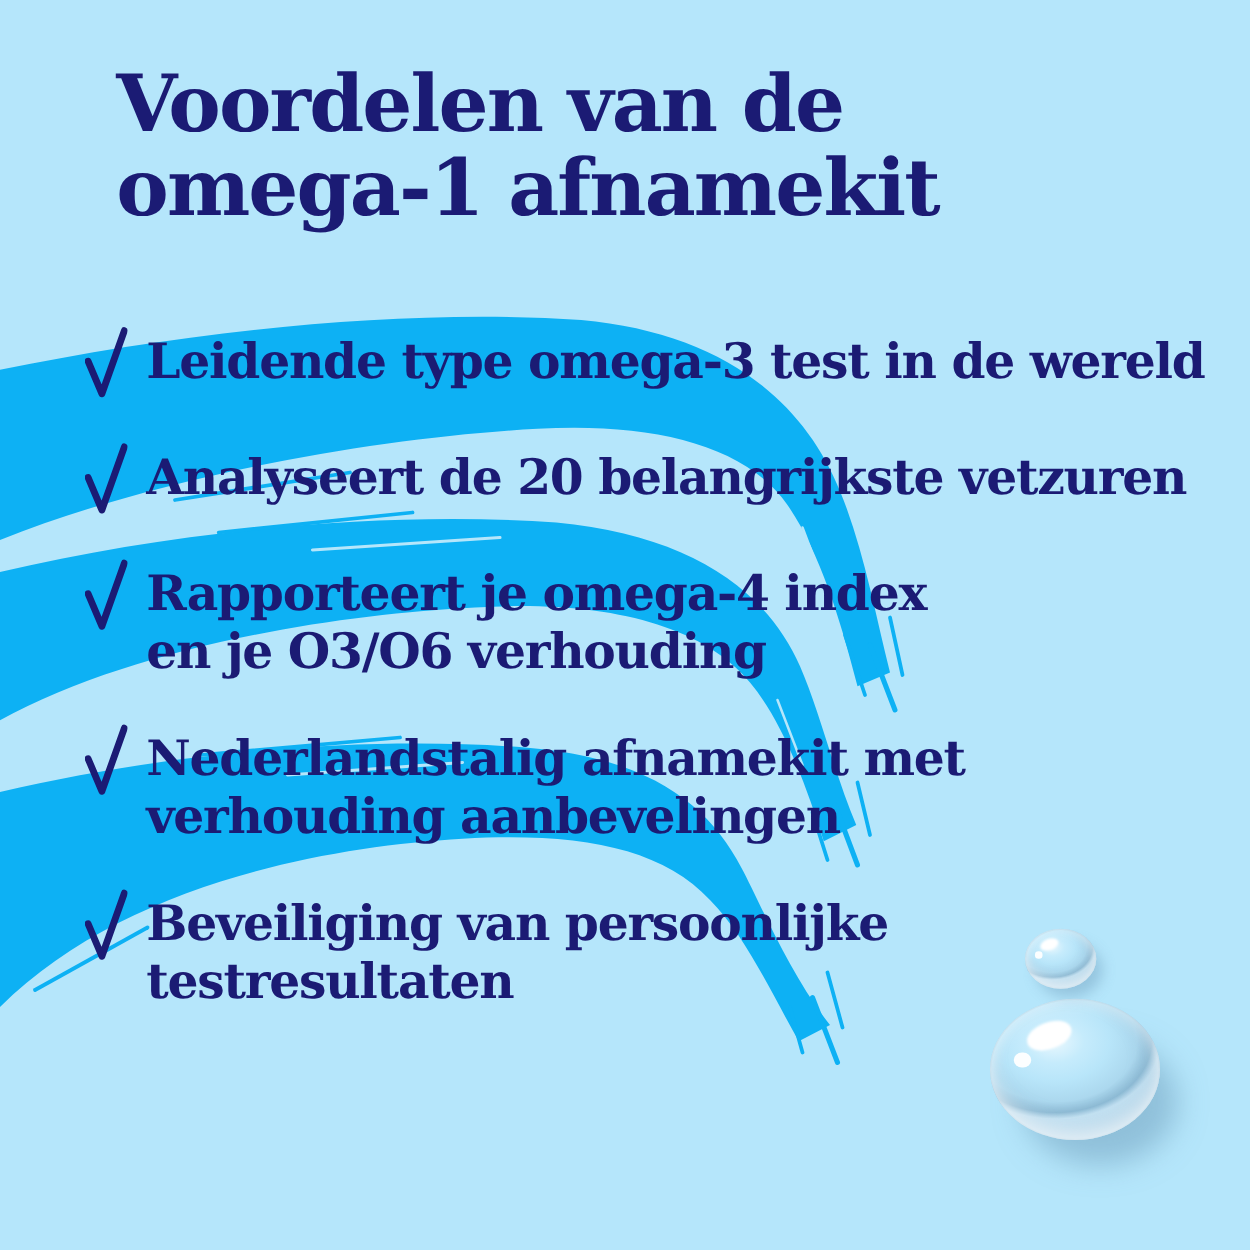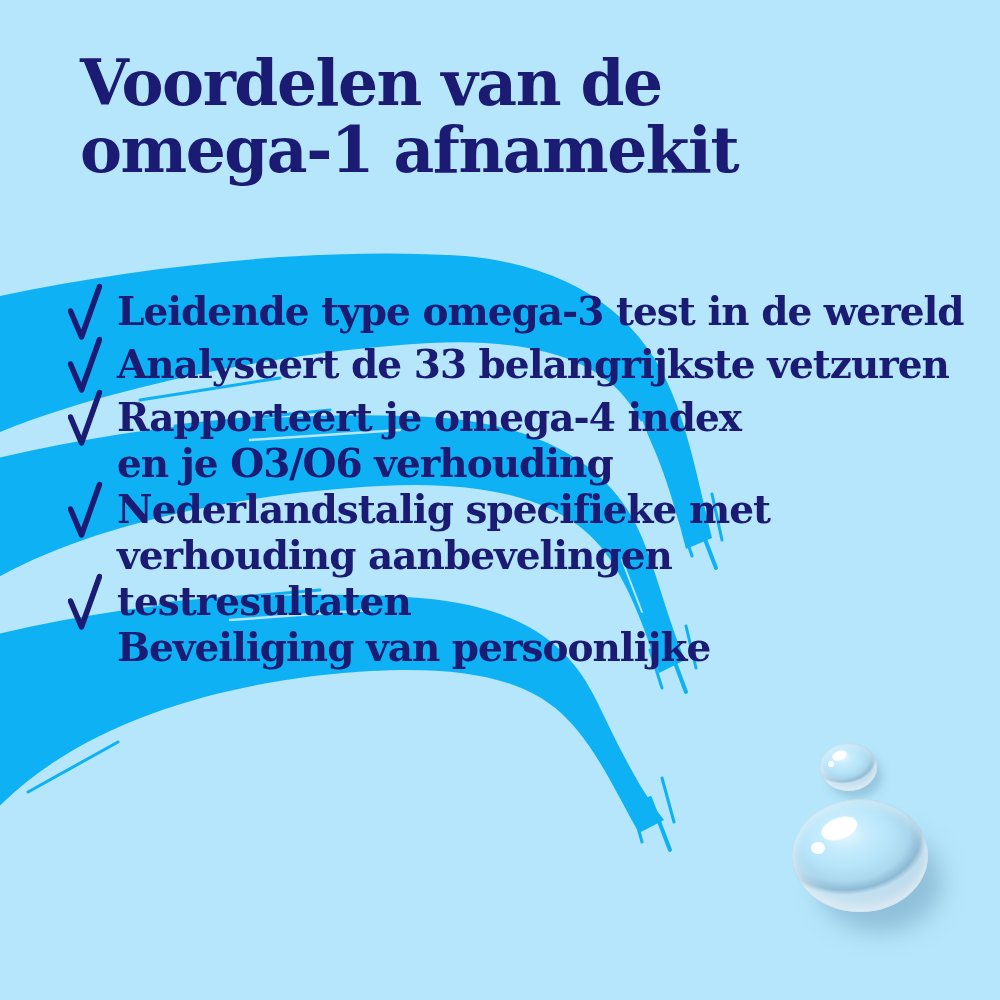--- a/index.html
+++ b/index.html
@@ -21,39 +21,39 @@
     overflow: hidden;
   }
   .swooshes {
     position: absolute;
     inset: 0;
     z-index: 0;
   }
   .title {
     position: absolute;
     top: 50px;
-    left: 80px;
+    left: 93px;
     z-index: 2;
     color: var(--navy);
     font-size: 63px;
     font-weight: bold;
     line-height: 67px;
     letter-spacing: -1.5px;
   }
   .title span { display: block; }
   .benefits {
     position: absolute;
     top: 266px;
     left: 68px;
     right: 16px;
     z-index: 2;
     list-style: none;
     display: flex;
     flex-direction: column;
-    margin-top: 22px;
+    gap: 40px;
   }
   .benefit {
     display: flex;
     align-items: flex-start;
     gap: 15px;
   }
   .check {
     flex: 0 0 auto;
     width: 34px;
     height: 58px;
@@ -205,50 +205,50 @@
         <div>Leidende type omega-3 test in de wereld</div>
         <div></div>
       </div>
     </li>
 
     <li class="benefit">
       <svg class="check" viewBox="0 0 34 58">
         <path d="M2.5 28 L13.5 54 L31.5 3.5" fill="none" stroke="var(--navy)" stroke-width="5.5" stroke-linecap="round" stroke-linejoin="round"></path>
       </svg>
       <div class="benefit-text">
-        <div>Analyseert de 33 belangrijkste vetzuren</div>
+        <div>Analyseert de 20 belangrijkste vetzuren</div>
         <div></div>
       </div>
     </li>
 
     <li class="benefit">
       <svg class="check" viewBox="0 0 34 58">
         <path d="M2.5 28 L13.5 54 L31.5 3.5" fill="none" stroke="var(--navy)" stroke-width="5.5" stroke-linecap="round" stroke-linejoin="round"></path>
       </svg>
       <div class="benefit-text">
         <div>Rapporteert je omega-4 index</div>
         <div>en je O3/O6 verhouding</div>
       </div>
     </li>
 
 
     <li class="benefit">
       <svg class="check" viewBox="0 0 34 58">
         <path d="M2.5 28 L13.5 54 L31.5 3.5" fill="none" stroke="var(--navy)" stroke-width="5.5" stroke-linecap="round" stroke-linejoin="round"></path>
       </svg>
       <div class="benefit-text">
-        <div>Nederlandstalig specifieke met</div>
+        <div>Nederlandstalig afnamekit met</div>
         <div>verhouding aanbevelingen</div>
       </div>
     </li>
 
     <li class="benefit">
       <svg class="check" viewBox="0 0 34 58">
         <path d="M2.5 28 L13.5 54 L31.5 3.5" fill="none" stroke="var(--navy)" stroke-width="5.5" stroke-linecap="round" stroke-linejoin="round"></path>
       </svg>
       <div class="benefit-text">
+        <div>Beveiliging van persoonlijke</div>
         <div>testresultaten</div>
-        <div>Beveiliging van persoonlijke</div>
       </div>
     </li>
 
   </ul>
 </div>
 
 </body></html>

